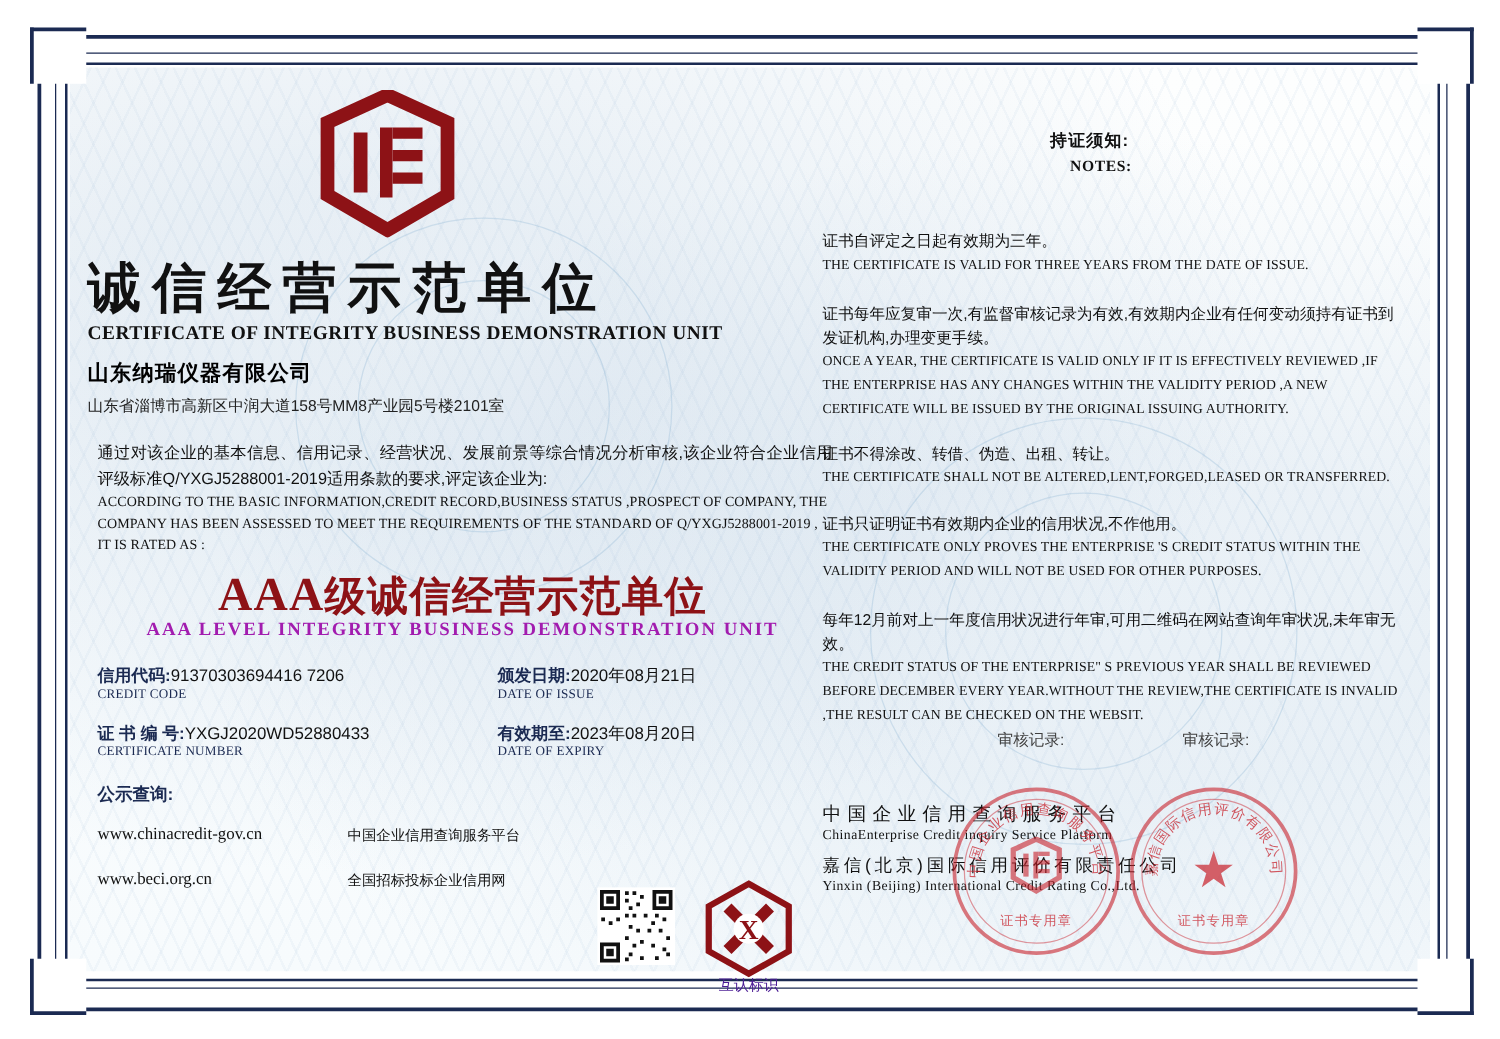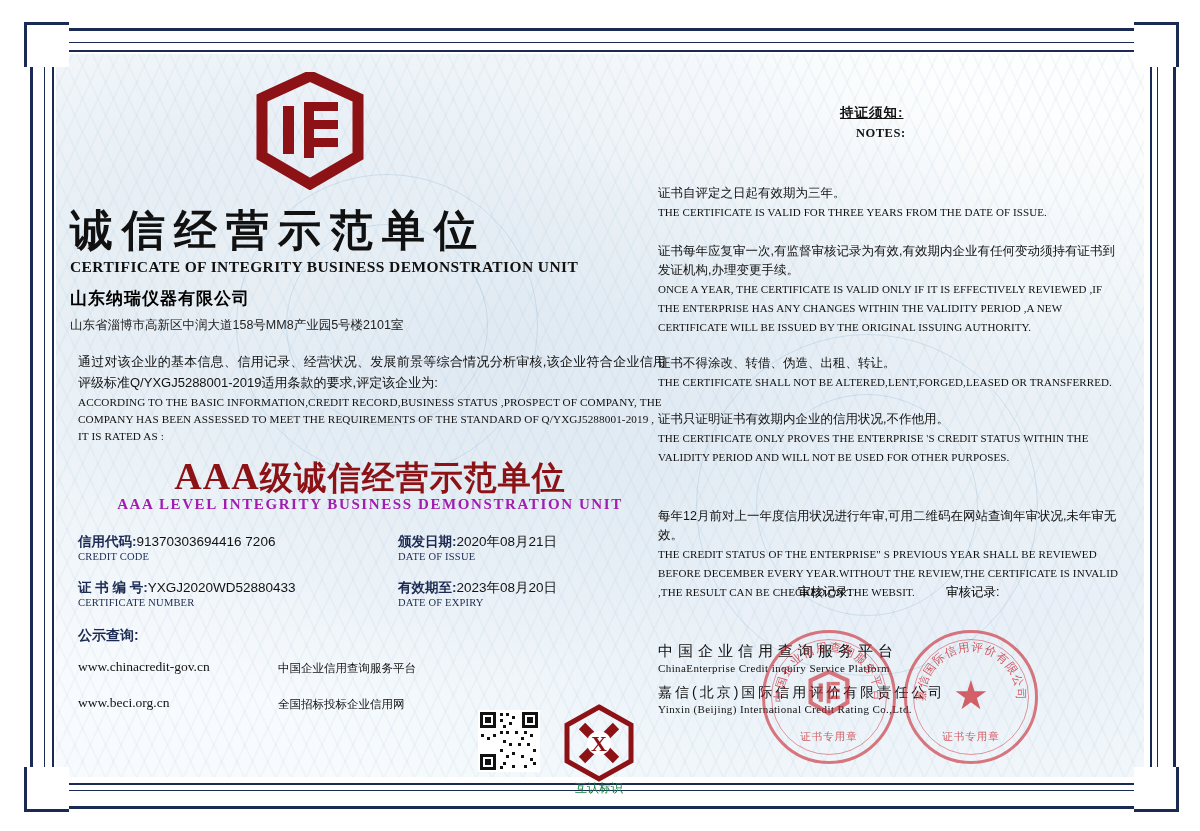--- a/index.html
+++ b/index.html
@@ -64,35 +64,35 @@
   .pub-title{font-family:"Liberation Sans",sans-serif;font-weight:bold;font-size:14px;color:#1b2a52;}
   .pub-row{position:relative;margin-top:14px;height:22px;}
   .pub-url{position:absolute;left:0;top:0;width:210px;font-family:"Liberation Serif",serif;font-size:13.5px;color:#111;}
   .pub-name{position:absolute;left:200px;top:2px;font-family:"Liberation Sans",sans-serif;font-size:11.5px;color:#111;}
 
   .qr{position:absolute;left:408px;top:648px;width:62px;height:62px;background:#fff;}
   .qr svg{display:block;}
 
   .hexbadge{position:absolute;left:490px;top:642px;width:78px;height:78px;}
   .hexlabel{position:absolute;left:483px;top:718px;width:92px;text-align:center;
-    font-family:"Liberation Sans",sans-serif;font-size:12px;color:#15803d;}
+    font-family:"Liberation Sans",sans-serif;font-size:12px;color:#4c1d95;}
 
   
   .right{position:absolute;left:648px;top:62px;width:500px;height:700px;}
   .notes-cn{position:absolute;left:192px;top:42px;font-family:"Liberation Sans",sans-serif;
-    font-size:13.5px;font-weight:bold;color:#111;letter-spacing:1px;text-decoration:underline;}
+    font-size:13.5px;font-weight:bold;color:#111;letter-spacing:1px;}
   .notes-en{position:absolute;left:208px;top:64px;font-family:"Liberation Serif",serif;
     font-size:12.5px;font-weight:bold;color:#111;letter-spacing:.5px;}
 
   .note{position:absolute;width:468px;left:10px;}
   .note .cn{font-family:"Liberation Sans",sans-serif;font-size:12.5px;line-height:19px;color:#111;}
   .note .en{font-family:"Liberation Serif",serif;font-size:11px;line-height:19px;color:#111;letter-spacing:.1px;}
 
   .audit{position:absolute;top:522px;left:10px;width:468px;}
-  .audit-label{position:absolute;font-family:"Liberation Sans",sans-serif;font-size:12.5px;color:#000000;}
+  .audit-label{position:absolute;font-family:"Liberation Sans",sans-serif;font-size:12.5px;color:#404040;}
   .audit-l{left:140px;}
   .audit-r{left:288px;}
 
   .org{position:absolute;left:10px;top:580px;width:468px;}
   .org-cn{font-family:"Liberation Sans",sans-serif;font-size:15px;color:#111;letter-spacing:5px;}
   .org-en{font-family:"Liberation Serif",serif;font-size:11px;color:#111;letter-spacing:.4px;margin-top:1px;}
   .org2{margin-top:10px;}
   .org2 .org-cn{letter-spacing:3px;font-size:14px;}
 
   
@@ -264,21 +264,21 @@
     <div class="note" style="top:292px;">
       <div class="cn">证书不得涂改、转借、伪造、出租、转让。</div>
       <div class="en">THE CERTIFICATE SHALL NOT BE ALTERED,LENT,FORGED,LEASED OR TRANSFERRED.</div>
     </div>
 
     <div class="note" style="top:348px;">
       <div class="cn">证书只证明证书有效期内企业的信用状况,不作他用。</div>
       <div class="en">THE CERTIFICATE ONLY PROVES THE ENTERPRISE  'S CREDIT STATUS WITHIN THE VALIDITY PERIOD  AND WILL NOT BE USED FOR OTHER PURPOSES.</div>
     </div>
 
-    <div class="note" style="top:425px;margin-top:20px;">
+    <div class="note" style="top:425px;">
       <div class="cn">每年12月前对上一年度信用状况进行年审,可用二维码在网站查询年审状况,未年审无效。</div>
       <div class="en">THE CREDIT STATUS OF THE ENTERPRISE" S PREVIOUS YEAR SHALL BE REVIEWED BEFORE DECEMBER EVERY YEAR.WITHOUT THE REVIEW,THE CERTIFICATE IS INVALID ,THE RESULT CAN BE CHECKED ON THE WEBSIT.</div>
     </div>
 
     <div class="audit">
       <div class="audit-label audit-l">审核记录:</div>
       <div class="audit-label audit-r">审核记录:</div>
     </div>
 
     <div class="org">

